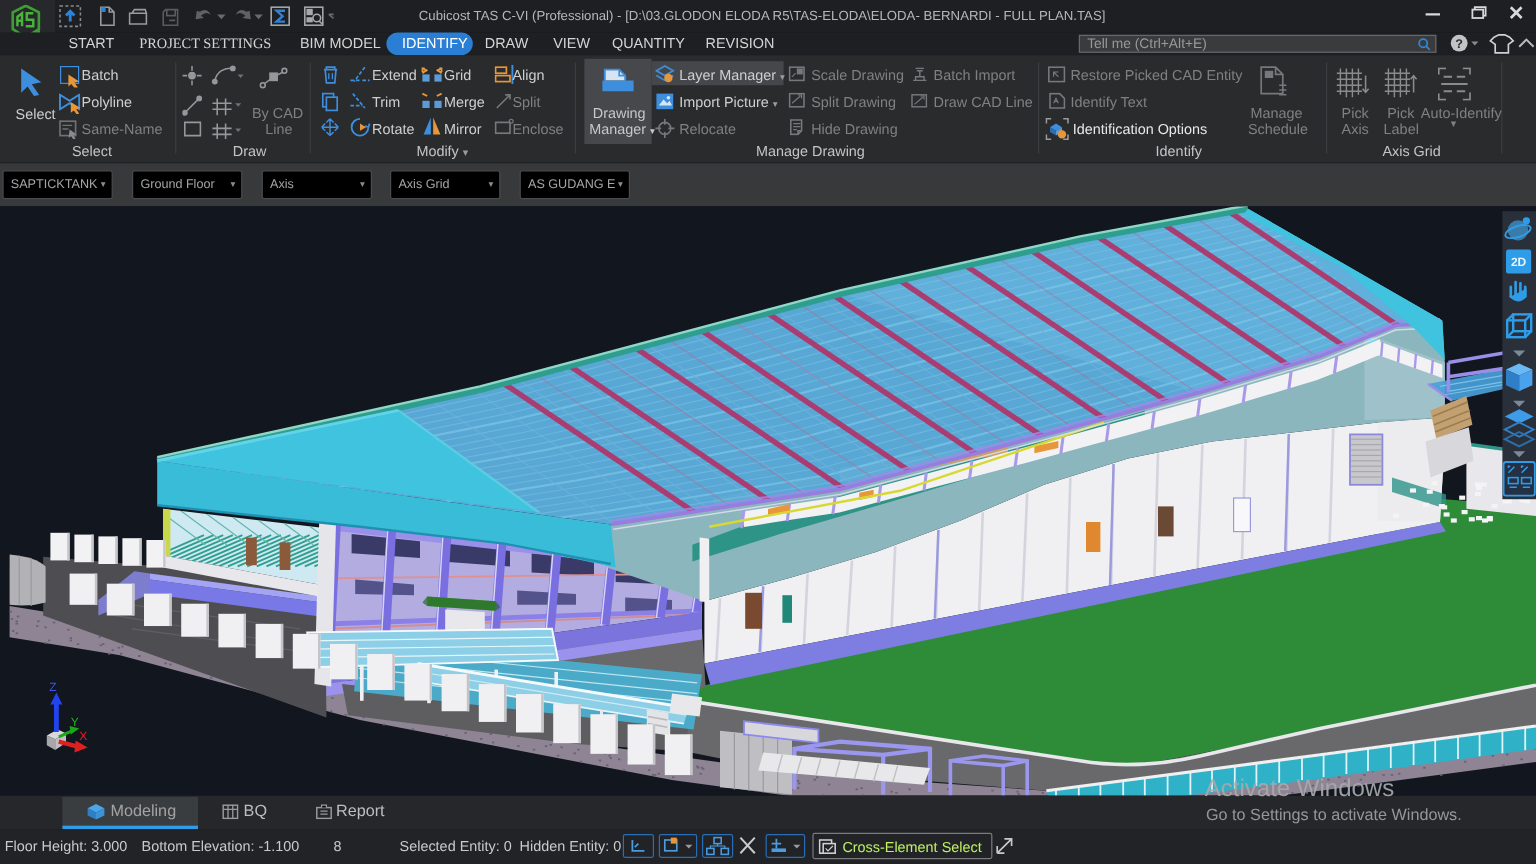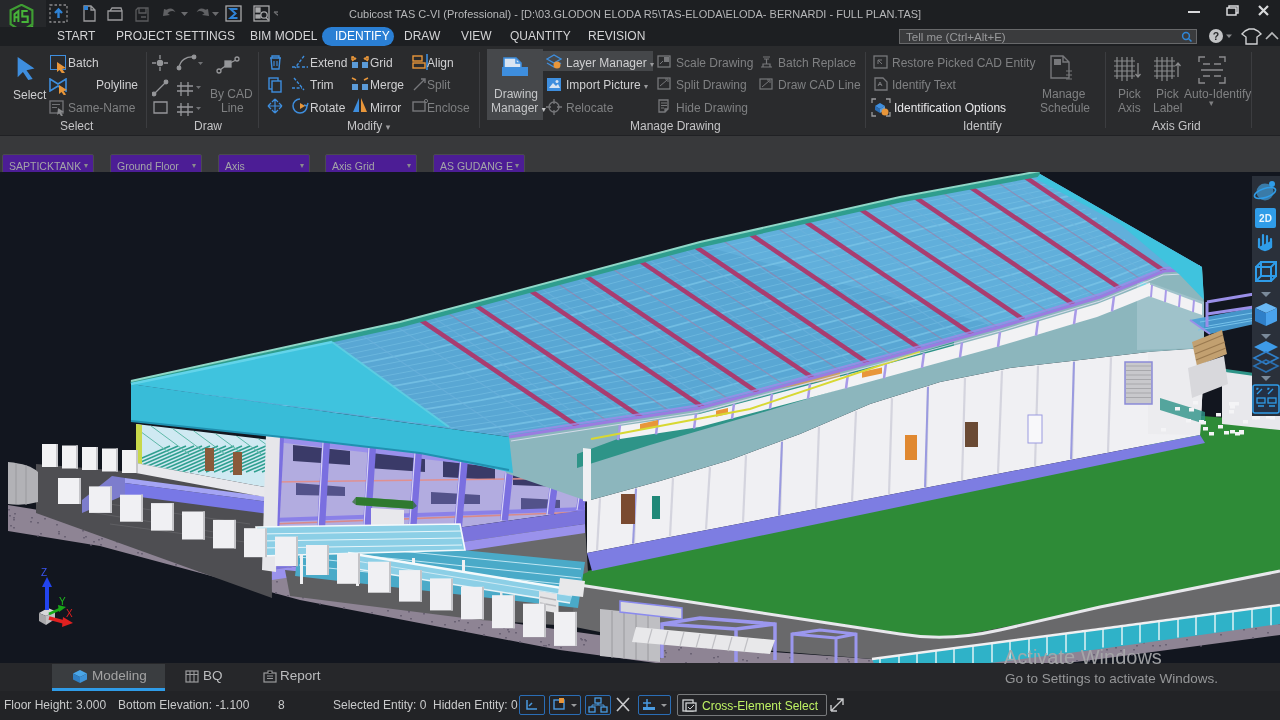--- a/index.html
+++ b/index.html
@@ -9,21 +9,21 @@
   #titlebar { left:0; top:0; width:1280px; height:27px; background:#1d1f22; }
   #logo { left:0; top:0; width:46px; height:45px; background:#26282b; }
   #tabrow { left:0; top:27px; width:1280px; height:19px; background:#1d1f22; }
   .tab { position:absolute; top:0; height:19px; line-height:18px; color:#d4d4d6; font-size:12px; }
   #ribbon { left:0; top:46px; width:1280px; height:90px; background:#2a2b2d; border-bottom:1px solid #202124; }
   .sep { position:absolute; top:6px; height:76px; width:1px; background:#3c3d40; }
   .rtxt { position:absolute; font-size:12px; color:#cfcfd1; white-space:nowrap; }
   .gtxt { position:absolute; font-size:12px; color:#7f8082; white-space:nowrap; }
   .glabel { position:absolute; top:73px; font-size:12px; color:#bdbdbf; white-space:nowrap; }
   #ddrow { left:0; top:136px; width:1280px; height:36px; background:#38393b; }
-  .dd { position:absolute; top:18px; height:24px; background:#4c1d95; border:1px solid #4a4b4e; border-radius:2px; color:#a4a5a8; font-size:10.5px; line-height:22px; padding-left:6px; }
+  .dd { position:absolute; top:6px; height:24px; background:#000000; border:1px solid #4a4b4e; border-radius:2px; color:#a4a5a8; font-size:10.5px; line-height:22px; padding-left:6px; }
   .dd .car { position:absolute; right:5px; top:0; color:#8a8b8e; font-size:8px; }
   #scene { left:0; top:172px; width:1280px; height:491px; background:#12161f; }
   #wm1 { z-index:20; left:1004px; top:646px; color:#a8a9ab; font-size:20px; opacity:0.92; }
   #wm2 { z-index:20; left:1005px; top:671px; color:#9fa0a2; font-size:13.5px; opacity:0.92; }
   #tabbar { left:0; top:663px; width:1280px; height:28px; background:#26272a; }
   #modtab { left:52px; top:1px; width:113px; height:24px; background:#3a3d40; }
   #modline { left:52px; top:25px; width:113px; height:3px; background:#2f9ce8; }
   #statusbar { left:0; top:691px; width:1280px; height:29px; background:#222326; }
   .stxt { position:absolute; top:7px; font-size:12px; color:#c9cacb; white-space:nowrap; }
   .sbtn { position:absolute; top:4px; width:26px; height:20px; border:1px solid #2a6db5; border-radius:2px; }
@@ -79,21 +79,21 @@
   <g stroke="#d8d9db" stroke-width="1.5" fill="none">
       <rect x="47" y="4" width="9" height="7"></rect>
       <path d="M49 4 v-2 h9 v7 h-2"></path>
     </g>
   <path d="M79 2 l9 9 m0 -9 l-9 9" stroke="#d8d9db" stroke-width="2.2"></path>
 </svg>
 
 <div class="abs" id="tabrow">
   <div class="abs" style="left:322px;top:0px;width:72px;height:19px;background:#2a7fd4;border-radius:9.5px;"></div>
   <span class="tab" style="left:57px;">START</span>
-  <span class="tab" style="left:116px;">PROJECT SETTINGS</span>
+  <span class="tab" style="left:116px;font-family:Liberation Serif, serif;">PROJECT SETTINGS</span>
   <span class="tab" style="left:250px;">BIM MODEL</span>
   <span class="tab" style="left:335px;color:#fff;">IDENTIFY</span>
   <span class="tab" style="left:404px;">DRAW</span>
   <span class="tab" style="left:461px;">VIEW</span>
   <span class="tab" style="left:510px;">QUANTITY</span>
   <span class="tab" style="left:588px;">REVISION</span>
 </div>
 
 <div class="abs" style="left:899px;top:29px;width:298px;height:15px;background:#3a3b3d;border:1px solid #67686a;">
   <span class="abs" style="left:6px;top:0px;font-size:11.5px;color:#98999b;line-height:14px;">Tell me (Ctrl+Alt+E)</span>
@@ -126,21 +126,21 @@
   <svg class="abs" style="left:56px;top:15px" width="12" height="12">
       <path d="M1 1 l9 6 -4 1 3 4 -2.5 1 -3 -4 -2.5 2 z" fill="#e8963a"></path>
     </svg>
   <span class="rtxt" style="left:68px;top:10px;">Batch</span>
   <svg class="abs" style="left:49px;top:32px" width="18" height="14">
       <path d="M1 1 l8 5 8 -5 v12 l-8 -5 -8 5 z" fill="none" stroke="#3e8ede" stroke-width="1.6"></path>
     </svg>
   <svg class="abs" style="left:58px;top:38px" width="11" height="11">
       <path d="M1 1 l8 5 -3.5 1 2.5 3.5 -2 1 -2.5 -3.5 -2.5 2 z" fill="#e8963a"></path>
     </svg>
-  <span class="rtxt" style="left:68px;top:32px;padding-left:28px;">Polyline</span>
+  <span class="rtxt" style="left:68px;top:32px;">Polyline</span>
   <svg class="abs" style="left:49px;top:54px" width="17" height="16">
       <rect x="1" y="1" width="13" height="12" fill="none" stroke="#707174" stroke-width="1.4"></rect>
       <path d="M3 4.5 h8 M3 7.5 h5" stroke="#707174" stroke-width="1.2"></path>
       <path d="M9 8 l6 4 -3 0.5 2 3 -1.8 0.8 -2 -3 -2 1.6 z" fill="#8a8b8d"></path>
     </svg>
   <span class="gtxt" style="left:68px;top:55px;">Same-Name</span>
   <span class="glabel" style="left:60px;color:#c4c4c6;">Select</span>
 
   <svg class="abs" style="left:152px;top:8px" width="100" height="62" viewBox="0 0 100 62">
     <g stroke="#96979a" fill="none" stroke-width="1.3">
@@ -254,21 +254,21 @@
     </svg>
   <span class="gtxt" style="left:676px;top:32px;">Split Drawing</span>
   <svg class="abs" style="left:657px;top:53px" width="15" height="14">
       <path d="M2 1 h9 v9 l-3 3 H2 z M11 10 h-3 v3" fill="none" stroke="#77787b" stroke-width="1.3"></path>
       <path d="M4 4 h6 M4 6.5 h6 M4 9 h3" stroke="#77787b"></path>
     </svg>
   <span class="gtxt" style="left:676px;top:55px;">Hide Drawing</span>
   <svg class="abs" style="left:759px;top:9px" width="15" height="14">
       <path d="M2 12 h11 M4 12 v-3 h7 v3 M7.5 9 V4 M5 4 h5 M4 2 h7" stroke="#77787b" fill="none" stroke-width="1.2"></path>
     </svg>
-  <span class="gtxt" style="left:778px;top:10px;">Batch Replace</span>
+  <span class="gtxt" style="left:778px;top:10px;">Batch Import</span>
   <svg class="abs" style="left:759px;top:31px" width="15" height="14">
       <rect x="1" y="2" width="12" height="10" fill="none" stroke="#77787b" stroke-width="1.2"></rect>
       <path d="M3 10 l7 -6 m-2 -1 h3 v3" stroke="#77787b" fill="none"></path>
     </svg>
   <span class="gtxt" style="left:778px;top:32px;">Draw CAD Line</span>
   <span class="glabel" style="left:630px;color:#c4c4c6;">Manage Drawing</span>
 
   <svg class="abs" style="left:873px;top:9px" width="16" height="15">
       <rect x="1" y="1" width="13" height="12" fill="none" stroke="#77787b" stroke-width="1.3"></rect>
       <path d="M5 9 V5 h4 M5 5 l4 4" stroke="#77787b" fill="none"></path>

